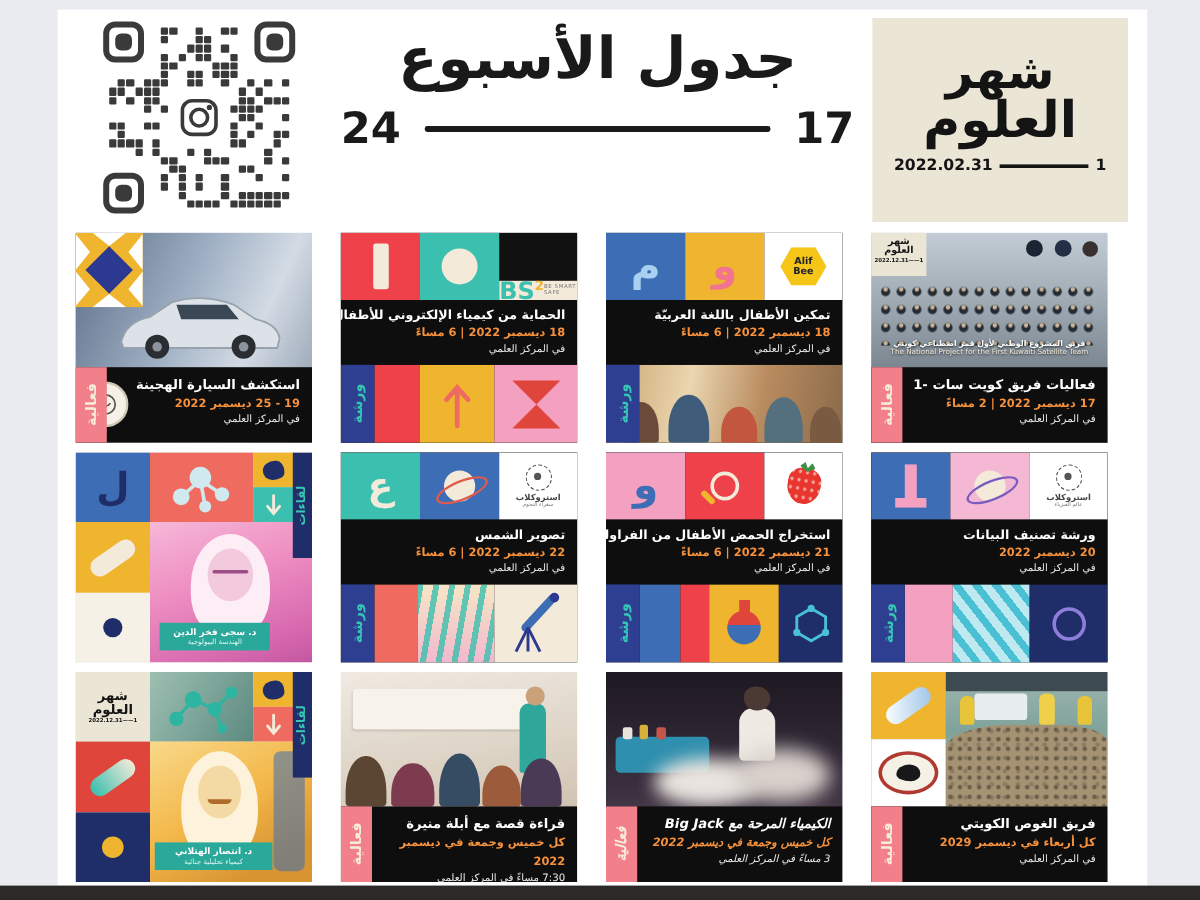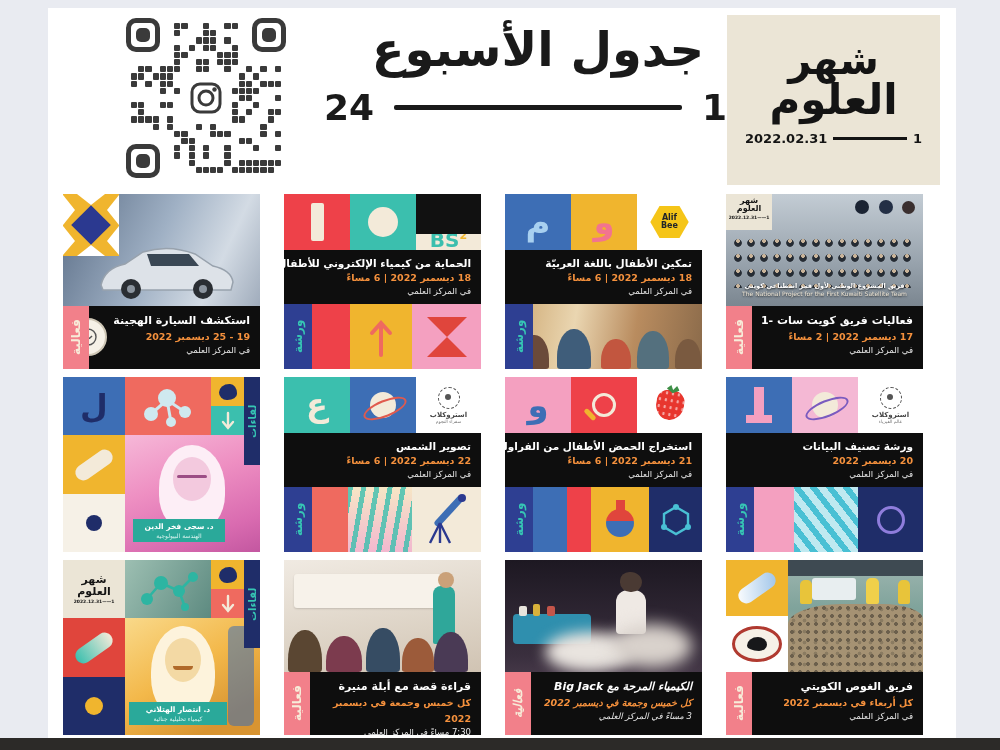--- a/index.html
+++ b/index.html
@@ -1,20 +1,20 @@
 <!DOCTYPE html>
 <html lang="ar"><head>
 <meta charset="utf-8">
 <style>
   html,body{margin:0;padding:0;}
   body{width:1000px;height:750px;position:relative;background:#e9ebf1;font-family:"DejaVu Sans",sans-serif;overflow:hidden;}
   .bottombar{position:absolute;left:0;right:0;bottom:0;height:12px;background:#2c2a28;}
   .page{position:absolute;left:48px;top:8px;width:908px;height:730px;background:#fff;}
   
-  .header{position:relative;height:180px;margin-left:40px;}
+  .header{position:relative;height:180px;}
   .qr{position:absolute;left:38px;top:10px;width:160px;height:160px;background:#fff;}
   .qr-noise{position:absolute;inset:5px;display:grid;grid-template-columns:repeat(21,1fr);grid-template-rows:repeat(21,1fr);gap:1px;}
   .qr-noise b{background:#3a3a3a;border-radius:1px;}
   .fp{position:absolute;width:34px;height:34px;border:5px solid #3a3a3a;border-radius:10px;box-sizing:border-box;background:#fff;z-index:2;}
   .fp i{position:absolute;inset:5px;background:#3a3a3a;border-radius:5px;}
   .fp.tl{left:0;top:0}.fp.tr{right:0;top:0}.fp.bl{left:0;bottom:0}
   .igchip{position:absolute;left:50%;top:50%;transform:translate(-50%,-50%);width:48px;height:48px;background:#fff;display:flex;align-items:center;justify-content:center;z-index:3;}
   .title-block{position:absolute;left:230px;width:440px;top:14px;text-align:center;color:#1a1a1a;}
   .title-block .t{font-size:48px;font-weight:700;line-height:1.15;}
   .range{display:flex;align-items:center;direction:ltr;margin-top:10px;padding:0 6px;font-size:36px;font-weight:700;}
@@ -606,21 +606,21 @@
     </div>
 
     <div class="card" style="background:#111;">
       <div class="rowT">
         <div class="tl" style="width:66px;background:#ee4149;">
             <div style="width:13px;height:38px;background:#f3ead9;border-radius:2px;"></div>
           </div>
         <div class="tl" style="width:66px;background:#3bbfae;">
             <div class="dot" style="width:30px;height:30px;background:#f3ead9;"></div>
           </div>
-        <div class="tl" style="width:65px;background:#f3ead9;flex-direction:column;margin-top:40px;">
+        <div class="tl" style="width:65px;background:#f3ead9;flex-direction:row;margin-top:40px;">
           <div style="font-size:20px;font-weight:700;line-height:1;"><span style="color:#3bbfae;">BS</span><sup style="font-size:11px;color:#f0b52e;">2</sup></div>
           <div style="font-size:4.5px;color:#777;letter-spacing:.5px;">BE SMART SAFE</div>
         </div>
       </div>
       <div class="bandM">
         <div class="bt">الحماية من كيمياء الإلكتروني للأطفال</div>
         <div class="bd">18 ديسمبر 2022 | 6 مساءً</div>
         <div class="bl">في المركز العلمي</div>
       </div>
       <div class="rowB">
@@ -939,21 +939,21 @@
       <div class="tl abs" style="left:0;top:0;width:62px;height:56px;background:#f0b52e;">
           <div class="pill" style="width:42px;height:16px;background:linear-gradient(120deg,#ffffff,#9cc3e8);transform:rotate(-35deg);"></div>
         </div>
       <div class="tl abs" style="left:0;top:56px;width:62px;height:56px;background:#fff;">
           <div class="oval">
             <div class="diver"></div>
           </div>
         </div>
       <div class="band">
         <div class="bt">فريق الغوص الكويتي</div>
-        <div class="bd">كل أربعاء في ديسمبر 2022</div>
+        <div class="bd">كل أربعاء في ديسمبر 2029</div>
         <div class="bl">في المركز العلمي</div>
       </div>
       <div class="sideA vtag">فعالية</div>
     </div>
 
   </div>
 </div>
 <div class="bottombar"></div>
 
 </body></html>

